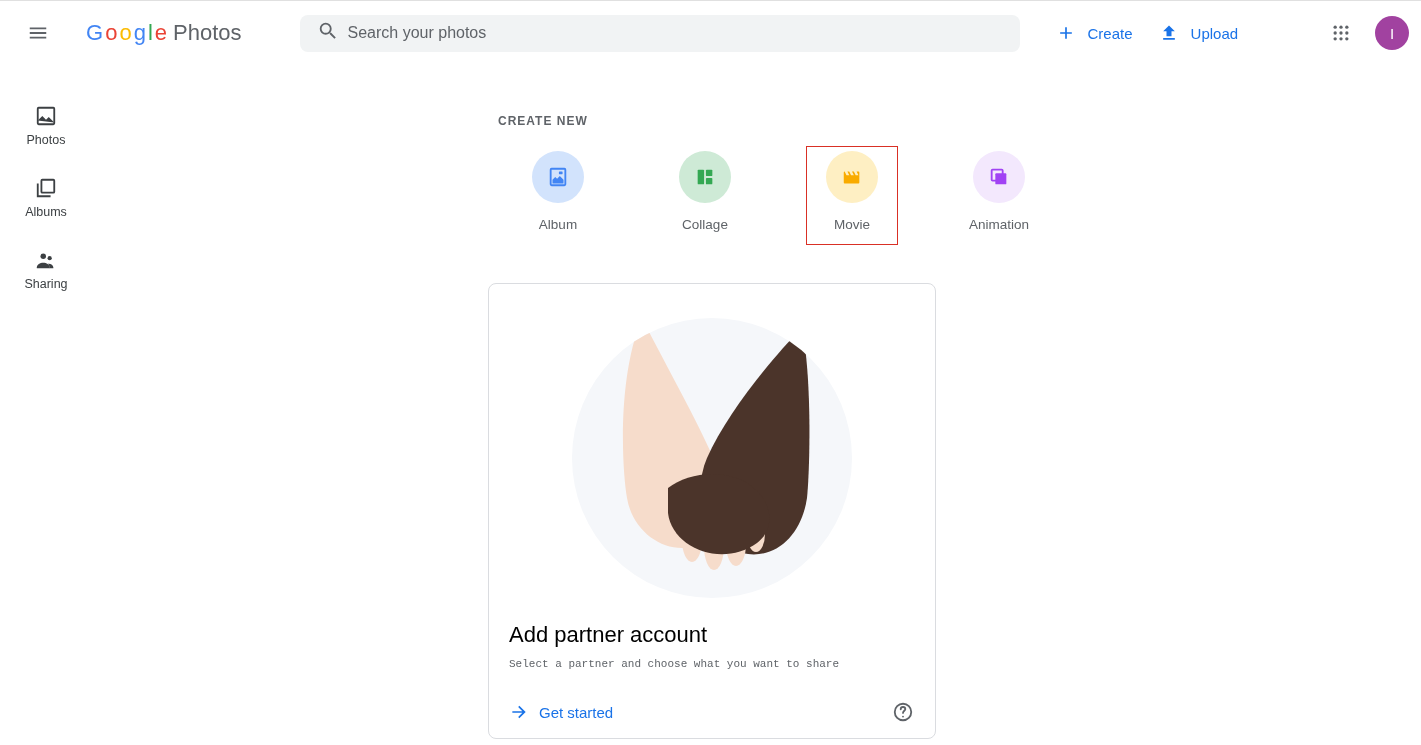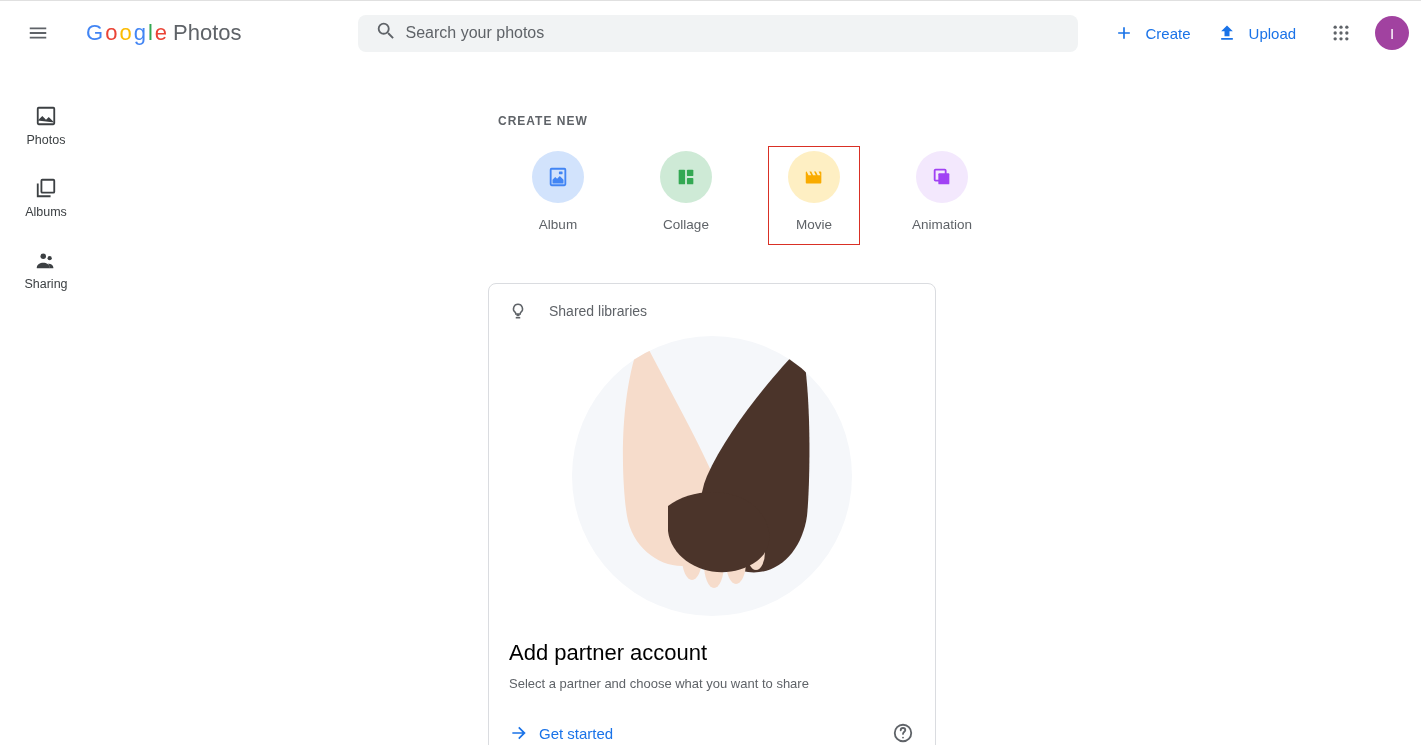--- a/index.html
+++ b/index.html
@@ -5,21 +5,21 @@
   * { box-sizing: border-box; margin: 0; padding: 0; font-family: Arial, "Helvetica Neue", Helvetica, sans-serif; }
   body { width: 1421px; height: 745px; background: #fff; color: #3c4043; overflow: hidden; border-top: 1px solid #e0e0e0; }
 
   
   .header { height: 64px; display: flex; align-items: center; padding: 0 12px 0 14px; gap: 8px; }
   .menu-btn { width: 48px; height: 48px; display: flex; align-items: center; justify-content: center; border-radius: 50%; cursor: pointer; }
   .logo { display: flex; align-items: baseline; gap: 2px; margin-left: 16px; font-size: 22px; font-weight: 400; }
   .logo .g1{color:#4285F4;} .logo .g2{color:#EA4335;} .logo .g3{color:#FBBC05;}
   .logo .g4{color:#4285F4;} .logo .g5{color:#34A853;} .logo .g6{color:#EA4335;}
   .logo .prod{ color:#5f6368; font-weight:400; margin-left:4px; }
-  .search { flex: 0 0 720px; margin-left: 108px; height: 37px; background:#f1f3f4; border-radius:8px; display:flex; align-items:center; padding:0 8px; }
+  .search { flex: 0 0 720px; margin-left: 50px; height: 37px; background:#f1f3f4; border-radius:8px; display:flex; align-items:center; padding:0 8px; }
   .search .icon { width:40px; text-align:center; color:#5f6368; }
   .search input { border:none; background:transparent; font-size:16px; outline:none; flex:1; color:#3c4043; }
   .search input::placeholder{ color:#5f6368; }
   .hdr-actions { margin-left: 18px; display:flex; align-items:center; gap:6px; }
   .hdr-btn { height:36px; display:flex; align-items:center; gap:12px; padding:0 10px; color:#1a73e8; font-size:15px; cursor:pointer; border-radius:4px; }
   .hdr-right { margin-left:auto; display:flex; align-items:center; gap:14px; }
   .apps-grid { width:40px; height:40px; display:flex; align-items:center; justify-content:center; cursor:pointer; border-radius:50%; }
   .avatar { width:34px; height:34px; border-radius:50%; background:#a142a0; color:#fff; display:flex; align-items:center; justify-content:center; font-size:15px; cursor:pointer; }
 
   
@@ -27,35 +27,35 @@
   .side-item { width:86px; padding:12px 0 10px; display:flex; flex-direction:column; align-items:center; gap:6px; cursor:pointer; border:1px solid transparent; }
   .side-item.highlight { border:1px solid #d93025; }
   .side-item .lbl { font-size:12.5px; color:#3c4043; }
   .side-item.highlight .lbl { color:#1a73e8; }
   .side-item svg { color:#3c4043; }
   .side-item.highlight svg { color:#1a73e8; }
 
   
   .main { position:absolute; left:92px; top:92px; right:0; bottom:0; padding:0 0 0 0; }
   .create-head { font-size:12px; letter-spacing:1px; color:#5f6368; font-weight:600; margin-left:406px; margin-top:22px; }
-  .create-row { display:flex; gap:36px; margin-left:420px; margin-top:18px; }
+  .create-row { display:flex; gap:55px; margin-left:420px; margin-top:18px; }
   .create-item { width:92px; display:flex; flex-direction:column; align-items:center; gap:14px; cursor:pointer; padding:4px 0 12px; border:1px solid transparent; }
   .create-item.highlight { border:1px solid #d93025; }
   .create-item .circ { width:52px; height:52px; border-radius:50%; display:flex; align-items:center; justify-content:center; }
   .create-item .albl { font-size:13.5px; color:#5f6368; }
   .circ.blue   { background:#d2e3fc; color:#4285F4;}
   .circ.yellow { background:#feefc3; color:#f9ab00;}
   .circ.green  { background:#ceead6; color:#34A853;}
   .circ.purple { background:#f3e8fd; color:#a142f4;}
 
   .card { width:448px; margin-left:396px; margin-top:38px; border:1px solid #dadce0; border-radius:8px; padding:18px 20px 14px; }
   .card .card-head { display:flex; align-items:center; gap:22px; color:#5f6368; font-size:14px; }
   .card .hero { width:280px; height:280px; border-radius:50%; background:#f5f7fa; margin:16px auto 24px; display:flex; align-items:center; justify-content:center; overflow:hidden; }
   .card h2 { font-size:22px; font-weight:400; color:#000000; margin:6px 0 10px; }
-  .card p.sub { font-size:13px; color:#5f6368; }
+  .card p.sub { font-size:11px; color:#5f6368;font-family:Liberation Mono, monospace; }
   .card .card-foot { display:flex; align-items:center; justify-content:space-between; margin-top:30px; }
   .card .getstart { display:flex; align-items:center; gap:10px; color:#1a73e8; font-size:15px; cursor:pointer; }
   .card .help { width:24px; height:24px; display:flex; align-items:center; justify-content:center; cursor:pointer; color:#5f6368; }
 </style>
 </head>
 <body>
 
 <div class="header">
   <div class="menu-btn">
     <svg width="22" height="22" viewBox="0 0 24 24" fill="#5f6368">
@@ -180,26 +180,20 @@
         <svg width="22" height="22" viewBox="0 0 24 24" fill="currentColor">
             <rect x="8" y="8" width="12" height="12" rx="1"></rect>
             <rect x="4" y="4" width="12" height="12" rx="1" fill="none" stroke="currentColor" stroke-width="2"></rect>
           </svg>
       </div>
       <span class="albl">Animation</span>
     </div>
   </div>
 
   <div class="card">
-    <div class="card-head">
-      <svg width="18" height="18" viewBox="0 0 24 24" fill="none" stroke="#5f6368" stroke-width="2">
-          <path d="M9 21h6M10 18h4M12 3a6 6 0 00-4 10.5c.7.7 1 1.6 1 2.5h6c0-.9.3-1.8 1-2.5A6 6 0 0012 3z"></path>
-        </svg>
-      <span>Shared libraries</span>
-    </div>
 
     <div class="hero">
       <svg width="280" height="280" viewBox="0 0 280 280">
         <path d="M70 0 C 95 50 130 110 150 160 C 160 190 140 230 110 230 C 85 230 60 210 55 180 C 50 150 45 60 70 0 Z" fill="#F6DCCB"></path>
         <path d="M230 10 C 200 40 155 95 135 140 C 120 175 130 225 170 235 C 205 243 230 215 235 180 C 238 150 240 60 230 10 Z" fill="#4B342A"></path>
         <ellipse cx="120" cy="222" rx="10" ry="22" fill="#F6DCCB"></ellipse>
         <ellipse cx="142" cy="228" rx="10" ry="24" fill="#F6DCCB"></ellipse>
         <ellipse cx="164" cy="226" rx="10" ry="22" fill="#F6DCCB"></ellipse>
         <ellipse cx="184" cy="216" rx="9" ry="18" fill="#F6DCCB"></ellipse>
         <path d="M96 170 C 115 155 150 150 175 165 C 200 180 205 210 185 225 C 150 250 100 230 96 195 Z" fill="#4B342A"></path>

